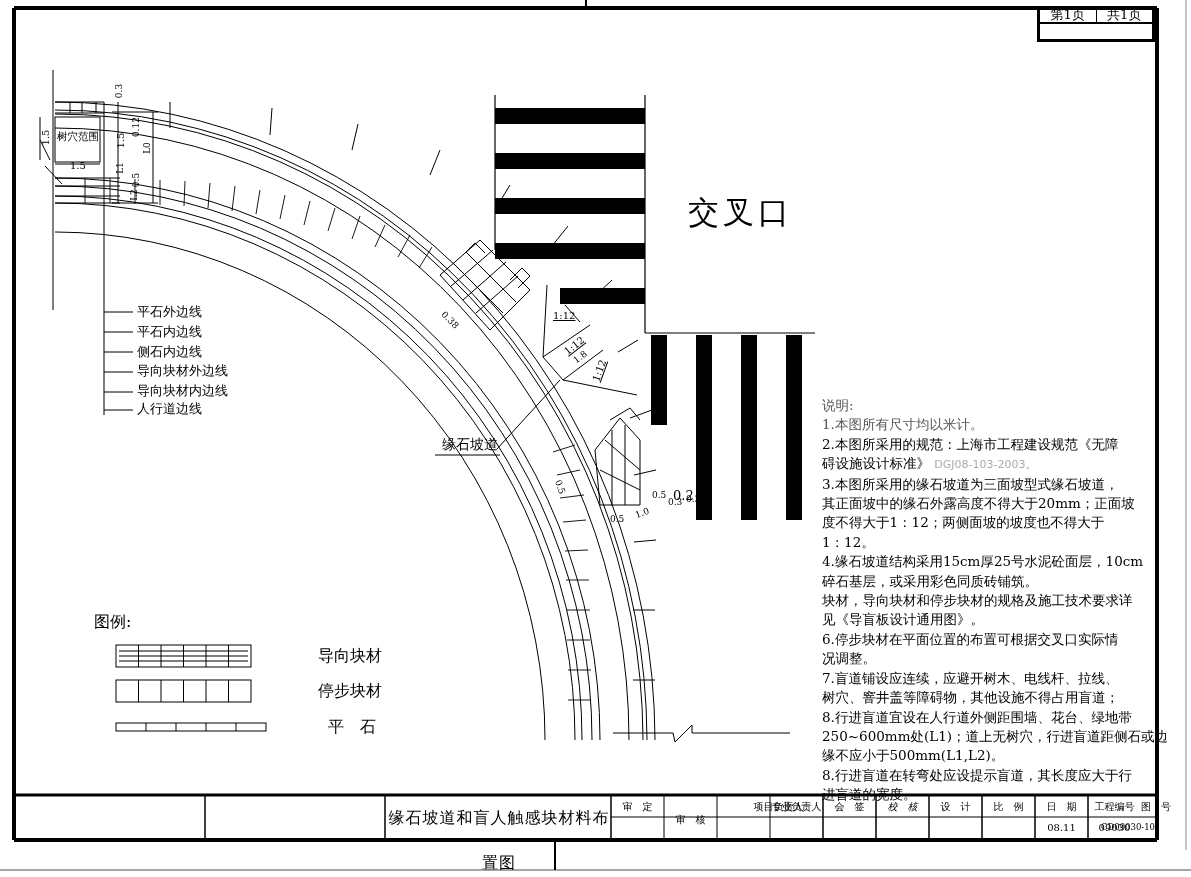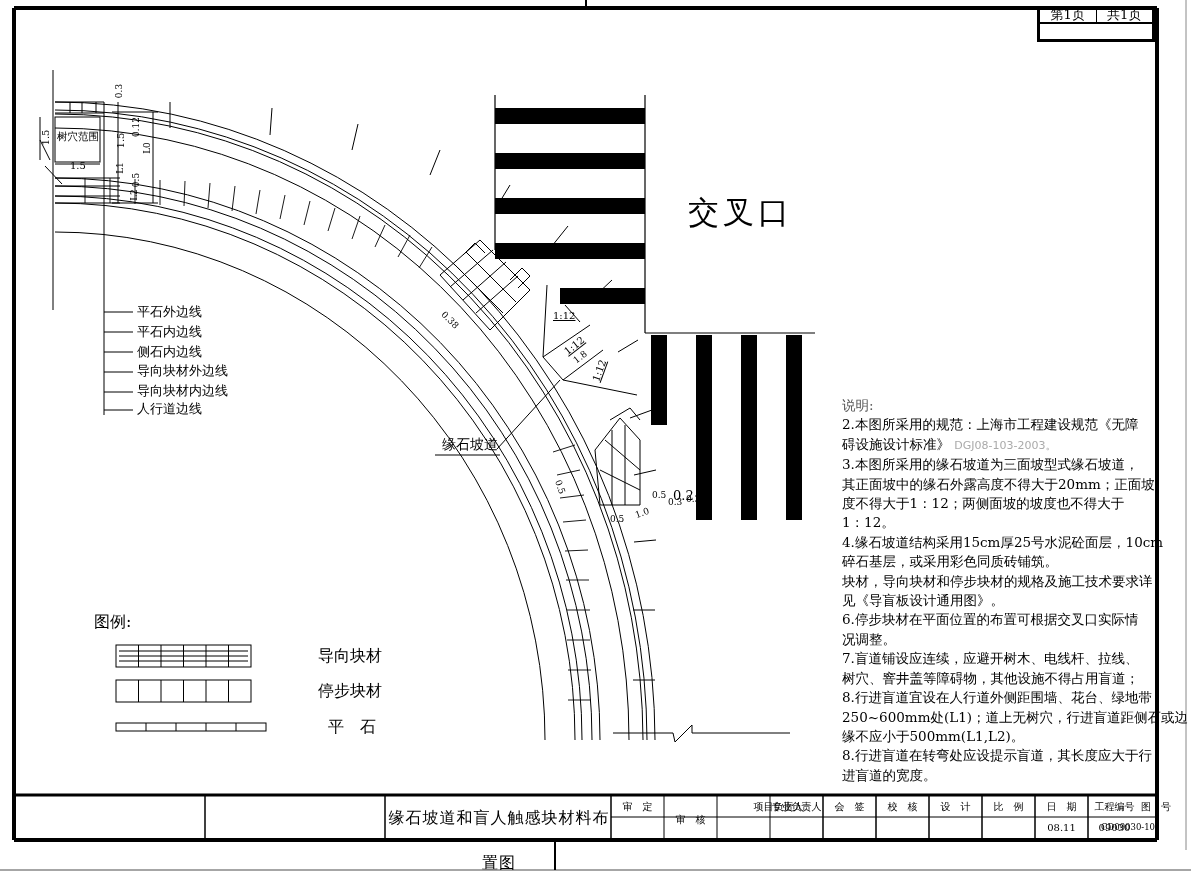--- a/index.html
+++ b/index.html
@@ -7,21 +7,21 @@
          font-family:"DejaVu Serif","Liberation Serif",serif; color:#000; }
   .abs { position:absolute; }
   #drawing { position:absolute; left:0; top:0; width:1191px; height:877px; }
   .pagebox { position:absolute; left:1037px; top:8px; width:118px; height:34px;
              border:3px solid #000; border-top:none; box-sizing:border-box; }
   .pagebox .row1 { display:flex; height:14px; border-bottom:2px solid #000; font-size:13px; line-height:14px; }
   .pagebox .row1 span { flex:1; text-align:center; }
   .pagebox .row1 span:first-child { border-right:1px solid #000; }
   .callout { position:absolute; left:137px; font-size:13px; line-height:15px; white-space:nowrap; }
   .notes { position:absolute; left:822px; top:396px; width:320px; font-size:13.5px; line-height:19.4px; }
-  .notes div { white-space:nowrap;margin-left:20px; }
+  .notes div { white-space:nowrap; }
   .notes .n1 { color:#555; }
   .notes .code { color:#aaa; font-family:"DejaVu Sans","Liberation Sans",sans-serif; font-size:11px; }
   .legend-title { position:absolute; left:94px; top:612px; font-size:16px; }
   .legend-label { position:absolute; left:318px; font-size:16px; white-space:nowrap; }
   .big-label { position:absolute; left:688px; top:192px; font-size:31px; letter-spacing:4px; }
   .title-block { position:absolute; left:14px; top:795px; width:1141px; height:45px; }
   .tb-cell { position:absolute; font-size:10px; text-align:center; white-space:nowrap; }
   .tb-title { position:absolute; left:372px; top:0; width:226px; height:45px; font-size:16px;
               line-height:45px; text-align:center; letter-spacing:1px; }
 </style>
@@ -268,20 +268,21 @@
 <div class="callout" style="top:383px;">导向块材内边线</div>
 <div class="callout" style="top:401px;">人行道边线</div>
 
 <div class="legend-title">图例:</div>
 <div class="legend-label" style="top:646px;">导向块材</div>
 <div class="legend-label" style="top:681px;">停步块材</div>
 <div class="legend-label" style="top:717px;left:328px;">平　石</div>
 
 <div class="notes">
   <div style="color:#555;">说明:</div>
+  <div class="n1">1.本图所有尺寸均以米计。</div>
   <div>2.本图所采用的规范：上海市工程建设规范《无障</div>
   <div><span>碍设施设计标准》</span> <span class="code">DGJ08-103-2003。</span></div>
   <div>3.本图所采用的缘石坡道为三面坡型式缘石坡道，</div>
   <div>其正面坡中的缘石外露高度不得大于20mm；正面坡</div>
   <div>度不得大于1：12；两侧面坡的坡度也不得大于</div>
   <div>1：12。</div>
   <div>4.缘石坡道结构采用15cm厚25号水泥砼面层，10cm</div>
   <div>碎石基层，或采用彩色同质砖铺筑。</div>
   <div>块材，导向块材和停步块材的规格及施工技术要求详</div>
   <div>见《导盲板设计通用图》。</div>
@@ -296,21 +297,21 @@
   <div>进盲道的宽度。</div>
 </div>
 
 <div class="title-block">
   <div class="tb-title">缘石坡道和盲人触感块材料布置图</div>
   <div class="tb-cell" style="left:597px;top:5px;width:53px;">审　定</div>
   <div class="tb-cell" style="left:650px;top:18px;width:53px;font-family:Liberation Mono, monospace;">审　核</div>
   <div class="tb-cell" style="left:703px;top:5px;width:53px;padding-left:35px;">项目负责人</div>
   <div class="tb-cell" style="left:756px;top:5px;width:53px;">专业负责人</div>
   <div class="tb-cell" style="left:809px;top:5px;width:53px;">会　签</div>
-  <div class="tb-cell" style="left:862px;top:5px;width:53px;">校　核</div>
+  <div class="tb-cell" style="left:862px;top:5px;width:53px;font-style:italic;">校　核</div>
   <div class="tb-cell" style="left:915px;top:5px;width:53px;">设　计</div>
   <div class="tb-cell" style="left:968px;top:5px;width:53px;text-align:center;">比　例</div>
   <div class="tb-cell" style="left:1021px;top:5px;width:53px;">日　期</div>
   <div class="tb-cell" style="left:1074px;top:5px;width:53px;">工程编号</div>
   <div class="tb-cell" style="left:1127px;top:5px;width:30px;overflow:hidden;">图　号</div>
   <div class="tb-cell" style="left:1021px;top:27px;width:53px;">08.11</div>
   <div class="tb-cell" style="left:1074px;top:27px;width:53px;">09030</div>
   <div class="tb-cell" style="left:1074px;top:27px;width:67px;font-size:8.5px;text-align:right;overflow:hidden;">CD09030-10</div>
 </div>
 

